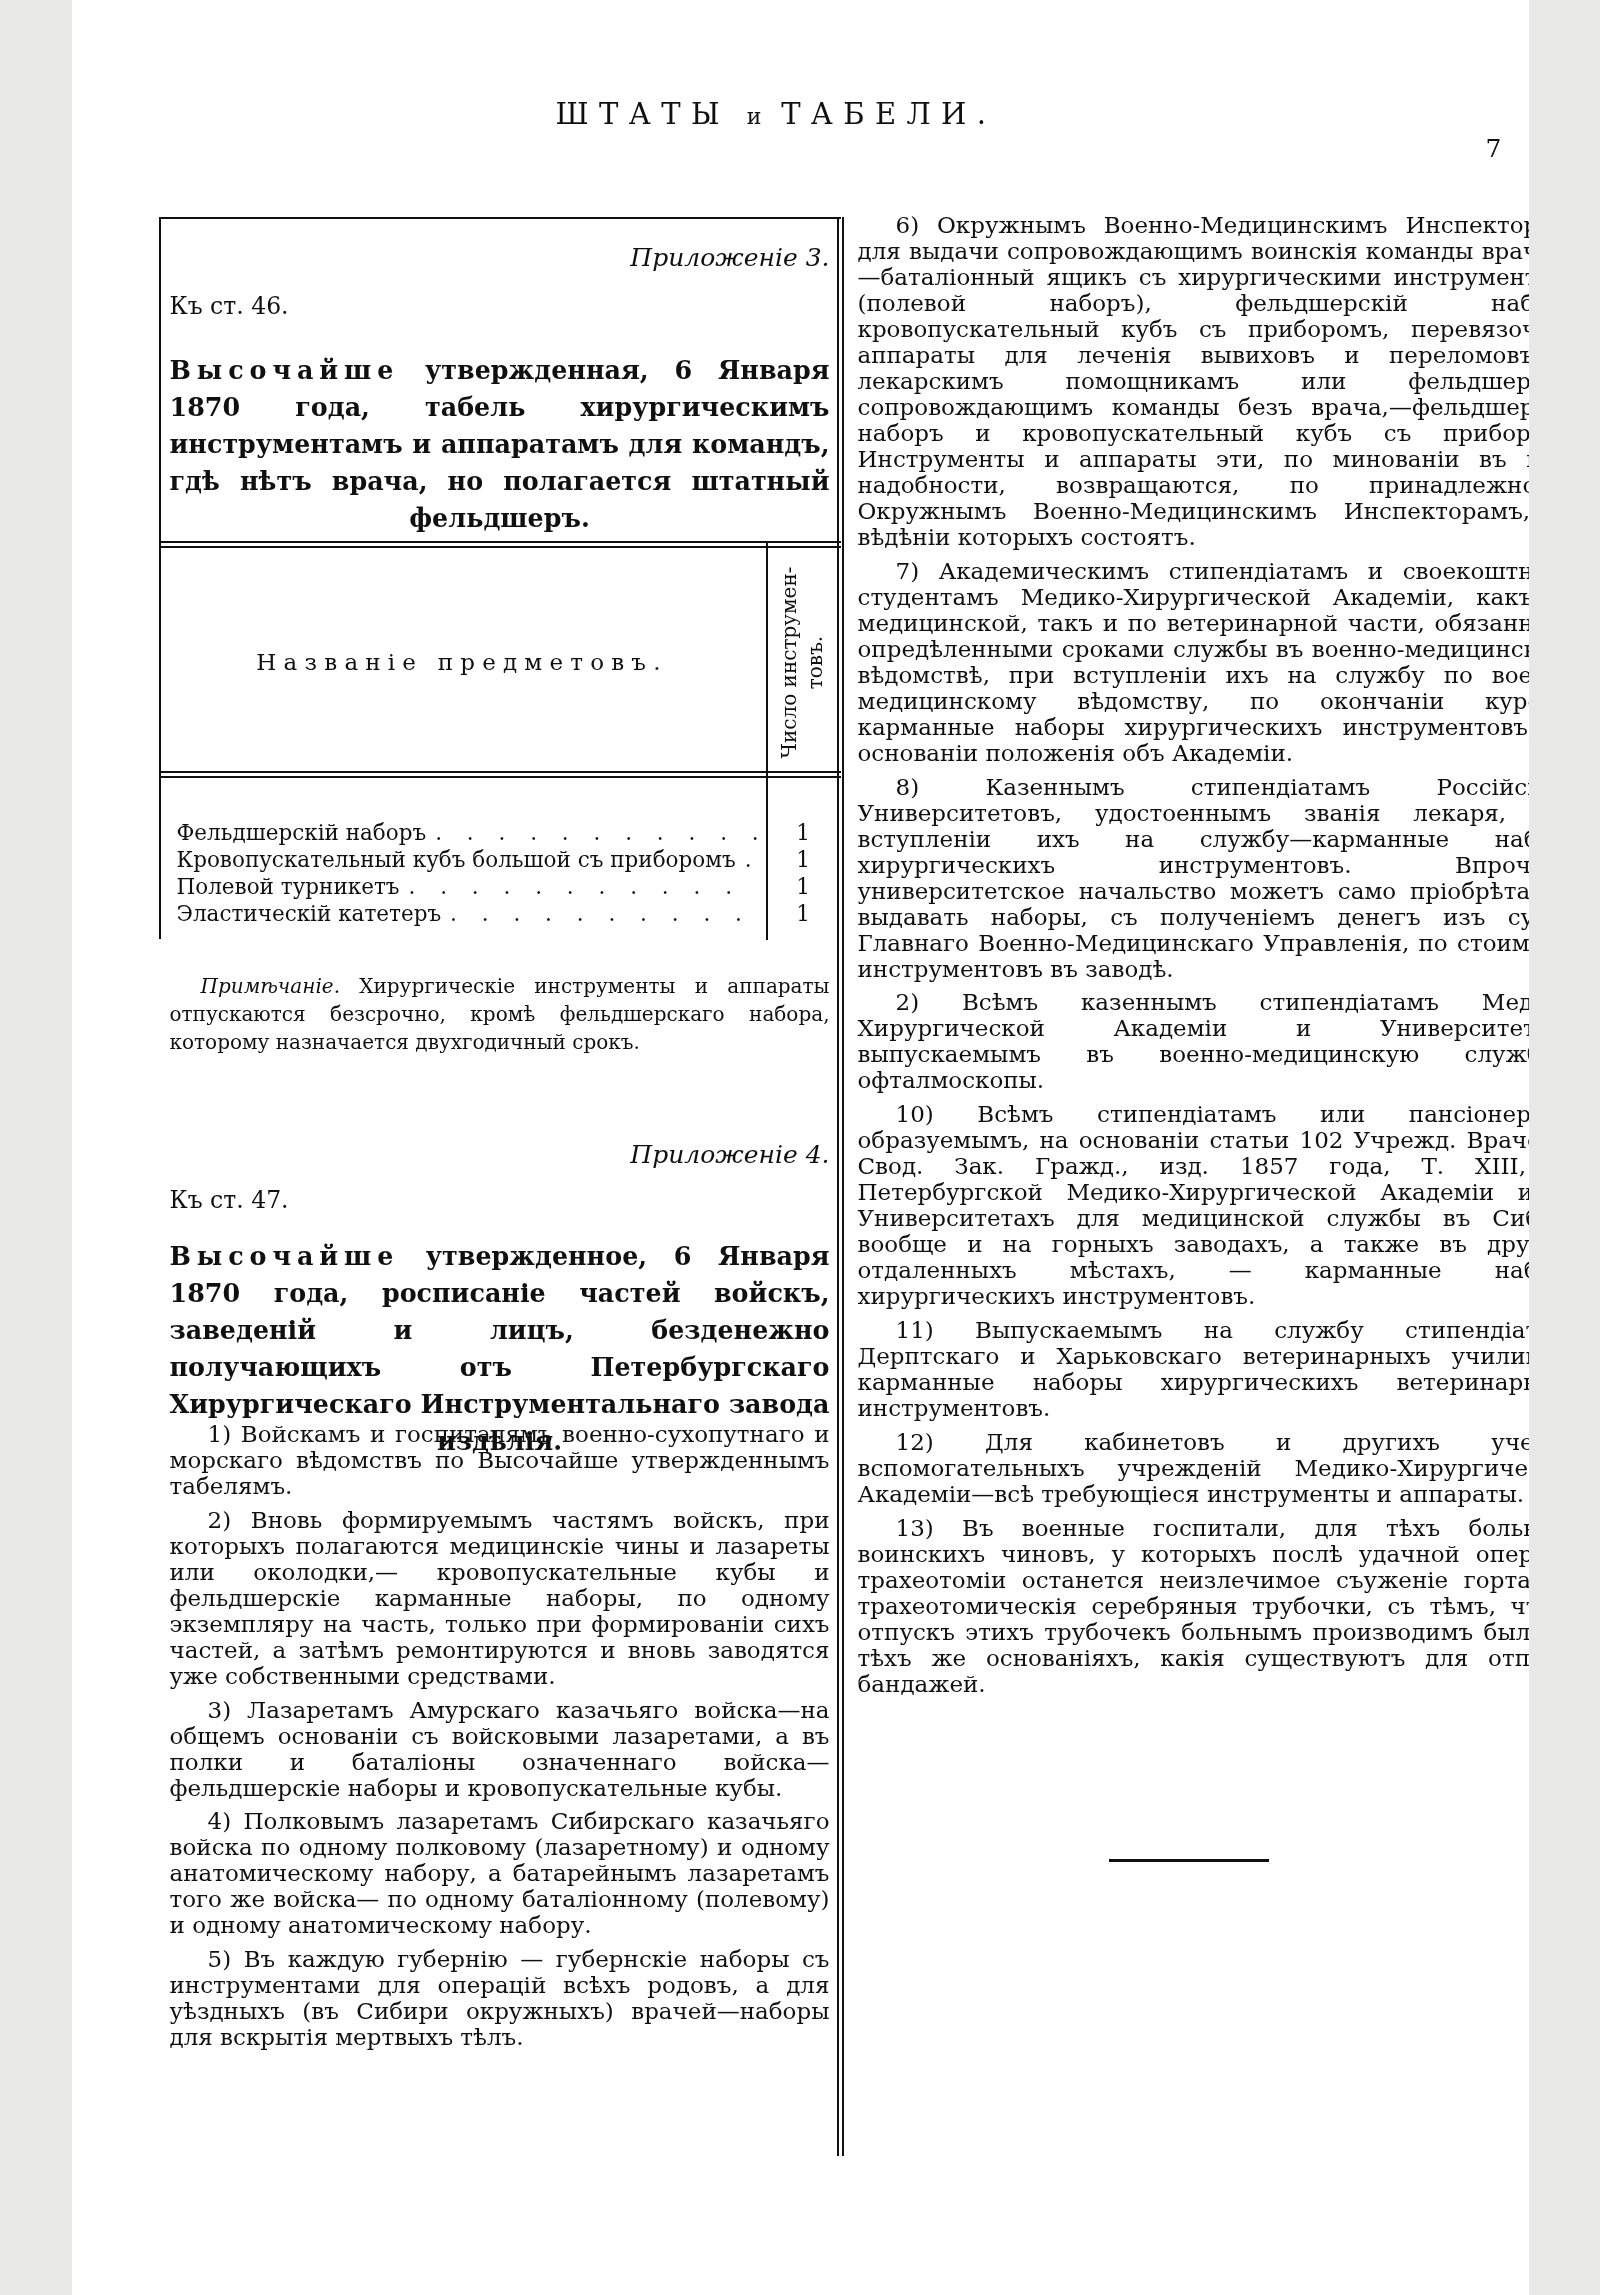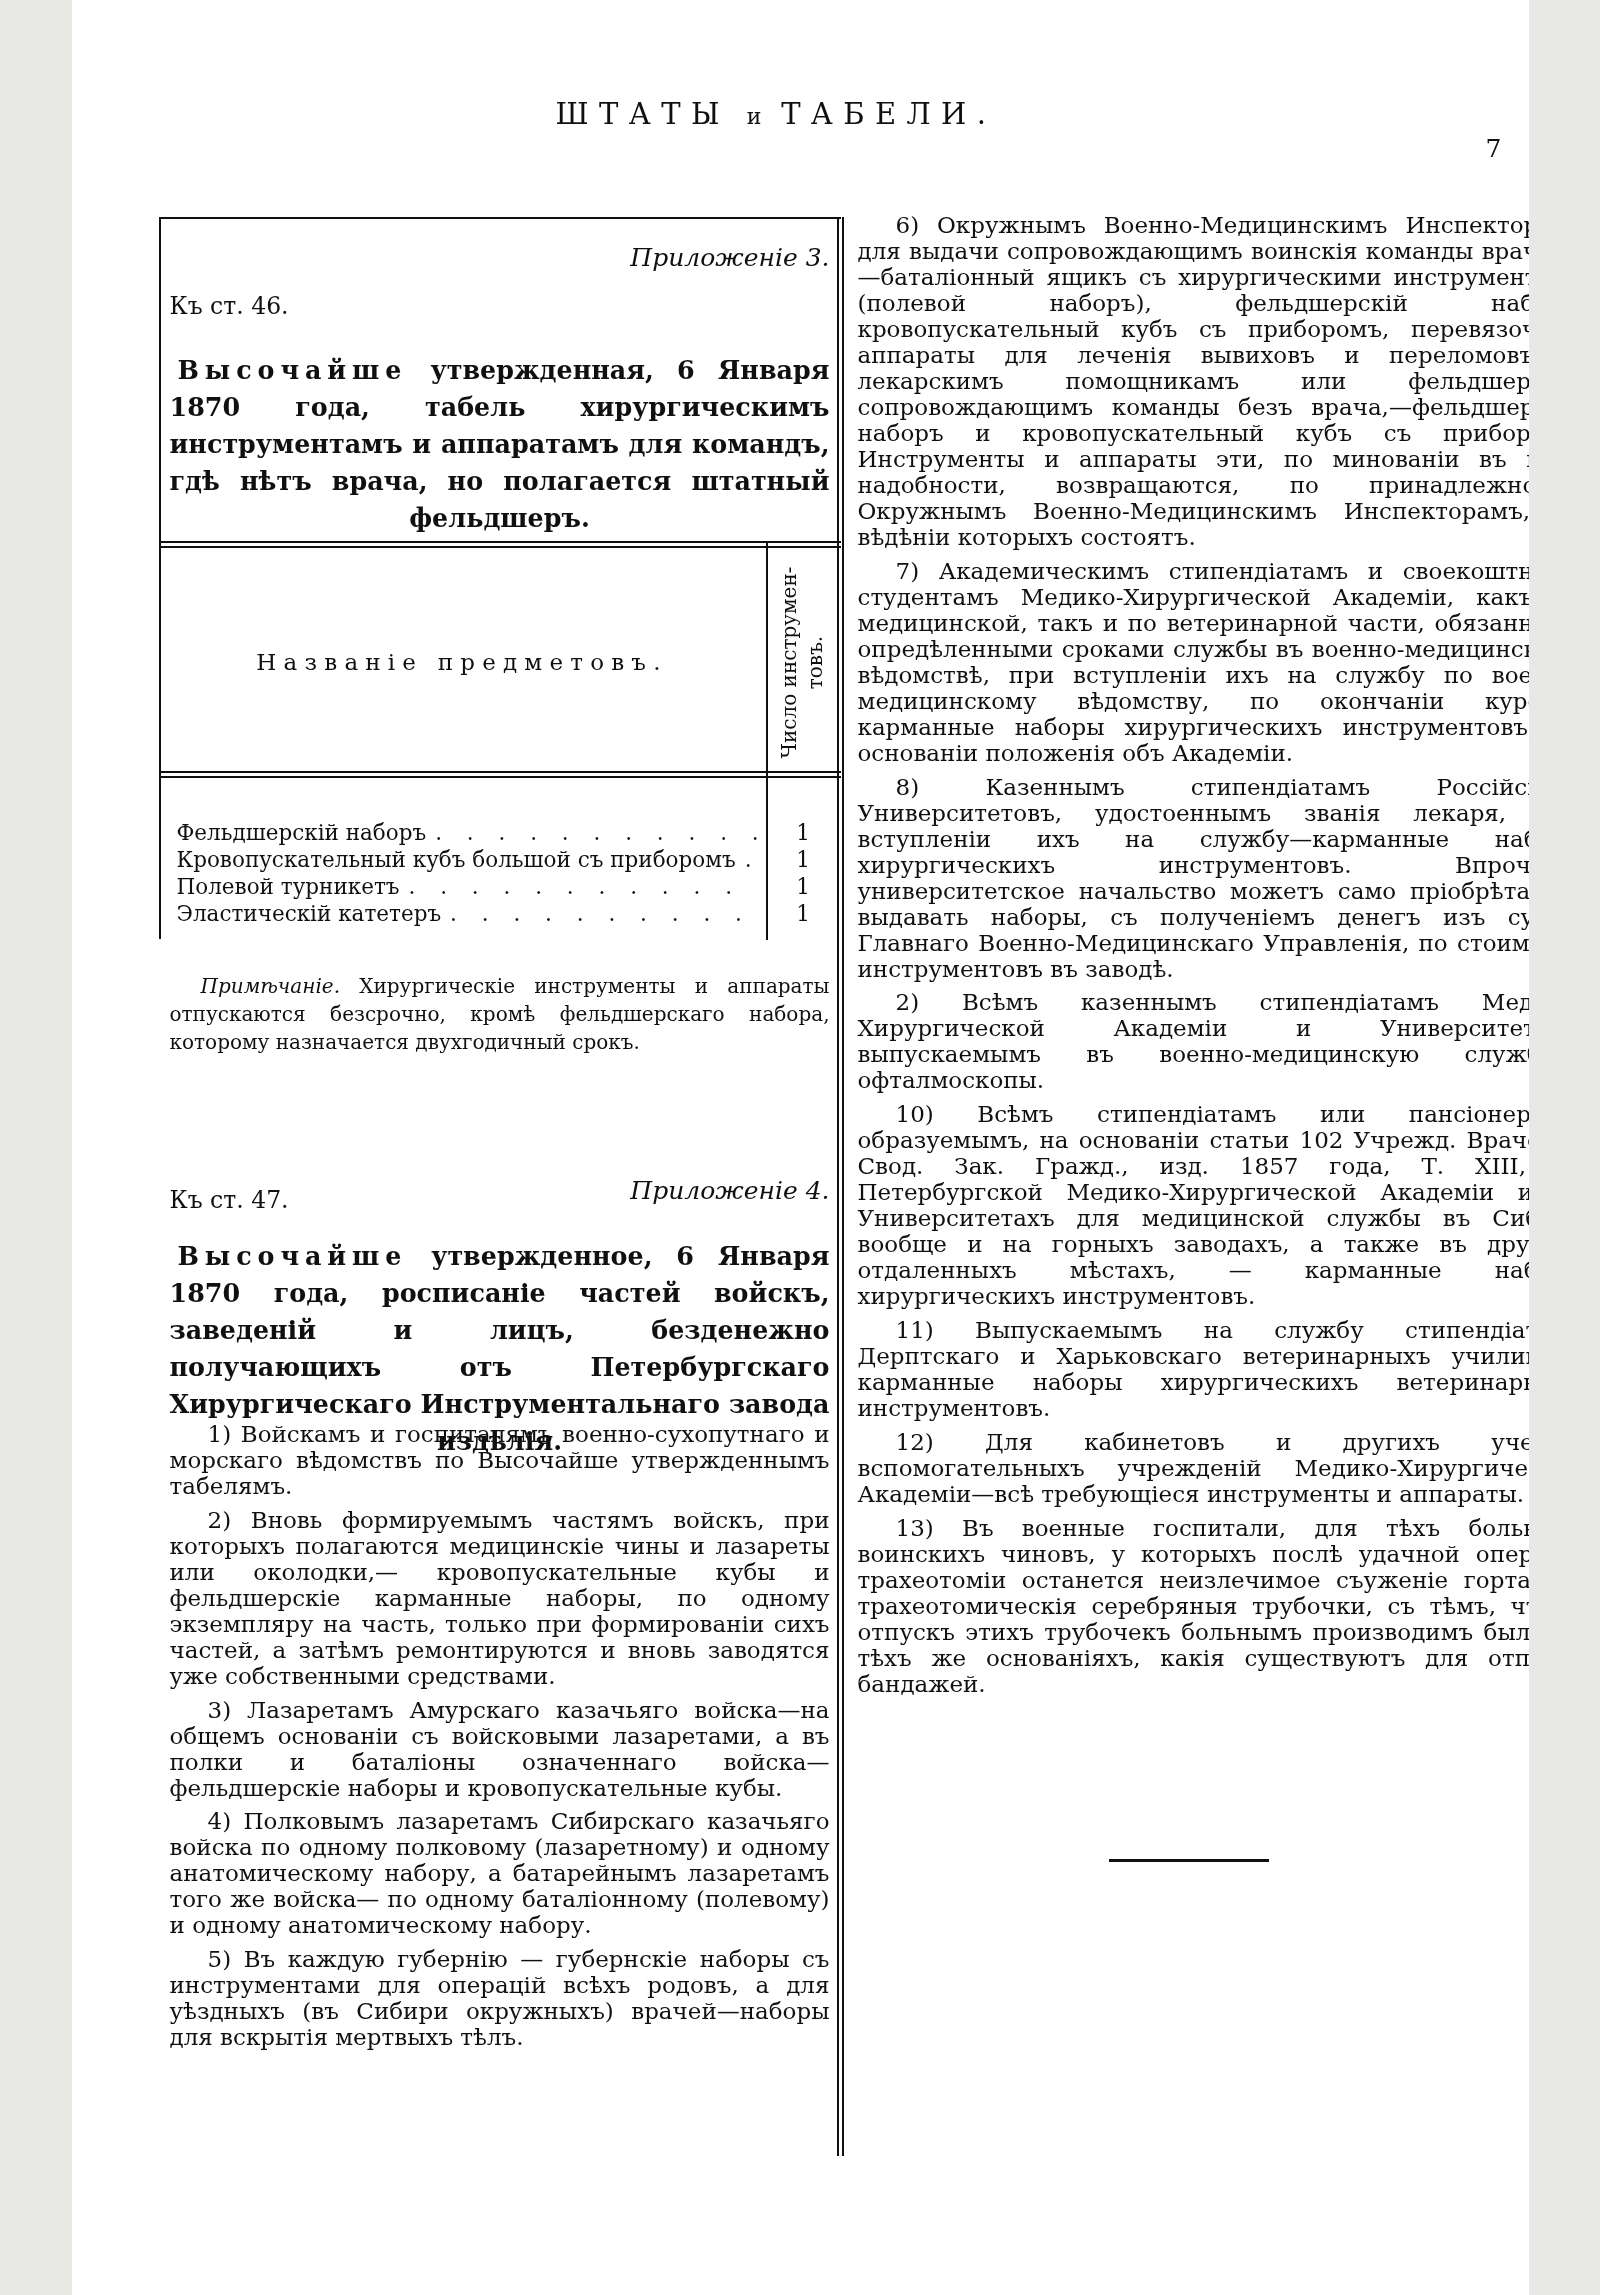--- a/index.html
+++ b/index.html
@@ -22,21 +22,21 @@
     border-left:2px solid #101010; border-right:2px solid #101010; }
   .box-top { left:87px; top:217px; width:682px; height:2px; background:#101010; }
   .box-left { left:87px; top:217px; width:2px; height:722px; background:#101010; }
 
   
   .lcol { left:98px; width:660px; }
   .app-label { font-style:italic; font-size:25px; text-align:right; }
   .app-ref { font-size:23.5px; text-align:left; }
   .app-title { font-size:25.4px; font-weight:bold; line-height:37px;
     text-align:justify; text-align-last:center; }
-  .app-title .lead { letter-spacing:5.9px;margin-left:8px; }
+  .app-title .lead { letter-spacing:5.9px; }
 
   
   .itable { left:87px; top:541px; width:682px; height:399px; }
   .rd { border-top:2px solid #101010; border-bottom:2px solid #101010; height:7.2px;
     position:absolute; left:0; width:682px; box-sizing:border-box; }
   .rd.top { top:0; }
   .rd.mid { top:230px; }
   .th-name { position:absolute; left:0; top:11px; width:607px; height:219px;
     display:flex; align-items:center; justify-content:center;
     font-size:23px; letter-spacing:7.2px; }
@@ -115,21 +115,21 @@
       </div>
     </div>
     <div class="vsep"></div>
   </div>
 
   <div class="abs lcol note" style="top:972px;">
     <span class="lead">Примѣчаніе.</span> 
     <span>Хирургическіе инструменты и аппараты отпускаются безсрочно, кромѣ фельдшерскаго набора, которому назначается двухгодичный срокъ.</span>
   </div>
 
-  <div class="abs lcol app-label" style="top:1140px; padding-right:0;margin-top:36px;">Приложеніе 4.</div>
+  <div class="abs lcol app-label" style="top:1140px; padding-right:0;">Приложеніе 4.</div>
   <div class="abs lcol app-ref" style="top:1186px; padding-right:33px; box-sizing:border-box;">Къ ст. 47.</div>
 
   <div class="abs lcol app-title" style="top:1238px;">
     <span class="lead">Высочайше</span> 
     <span>утвержденное, 6 Января 1870 года, росписаніе частей войскъ, заведеній и лицъ, безденежно получающихъ отъ Петербургскаго Хирургическаго Инструментальнаго завода издѣлія.</span>
   </div>
 
   <div class="abs lcol paras" style="top:1421px;">
     <p>1) Войскамъ и госпиталямъ военно-сухопутнаго и морскаго вѣдомствъ по Высочайше утвержденнымъ табелямъ.</p>
     <p>2) Вновь формируемымъ частямъ войскъ, при которыхъ полагаются медицинскіе чины и лазареты или околодки,— кровопускательные кубы и фельдшерскіе карманные наборы, по одному экземпляру на часть, только при формированіи сихъ частей, а затѣмъ ремонтируются и вновь заводятся уже собственными средствами.</p>

